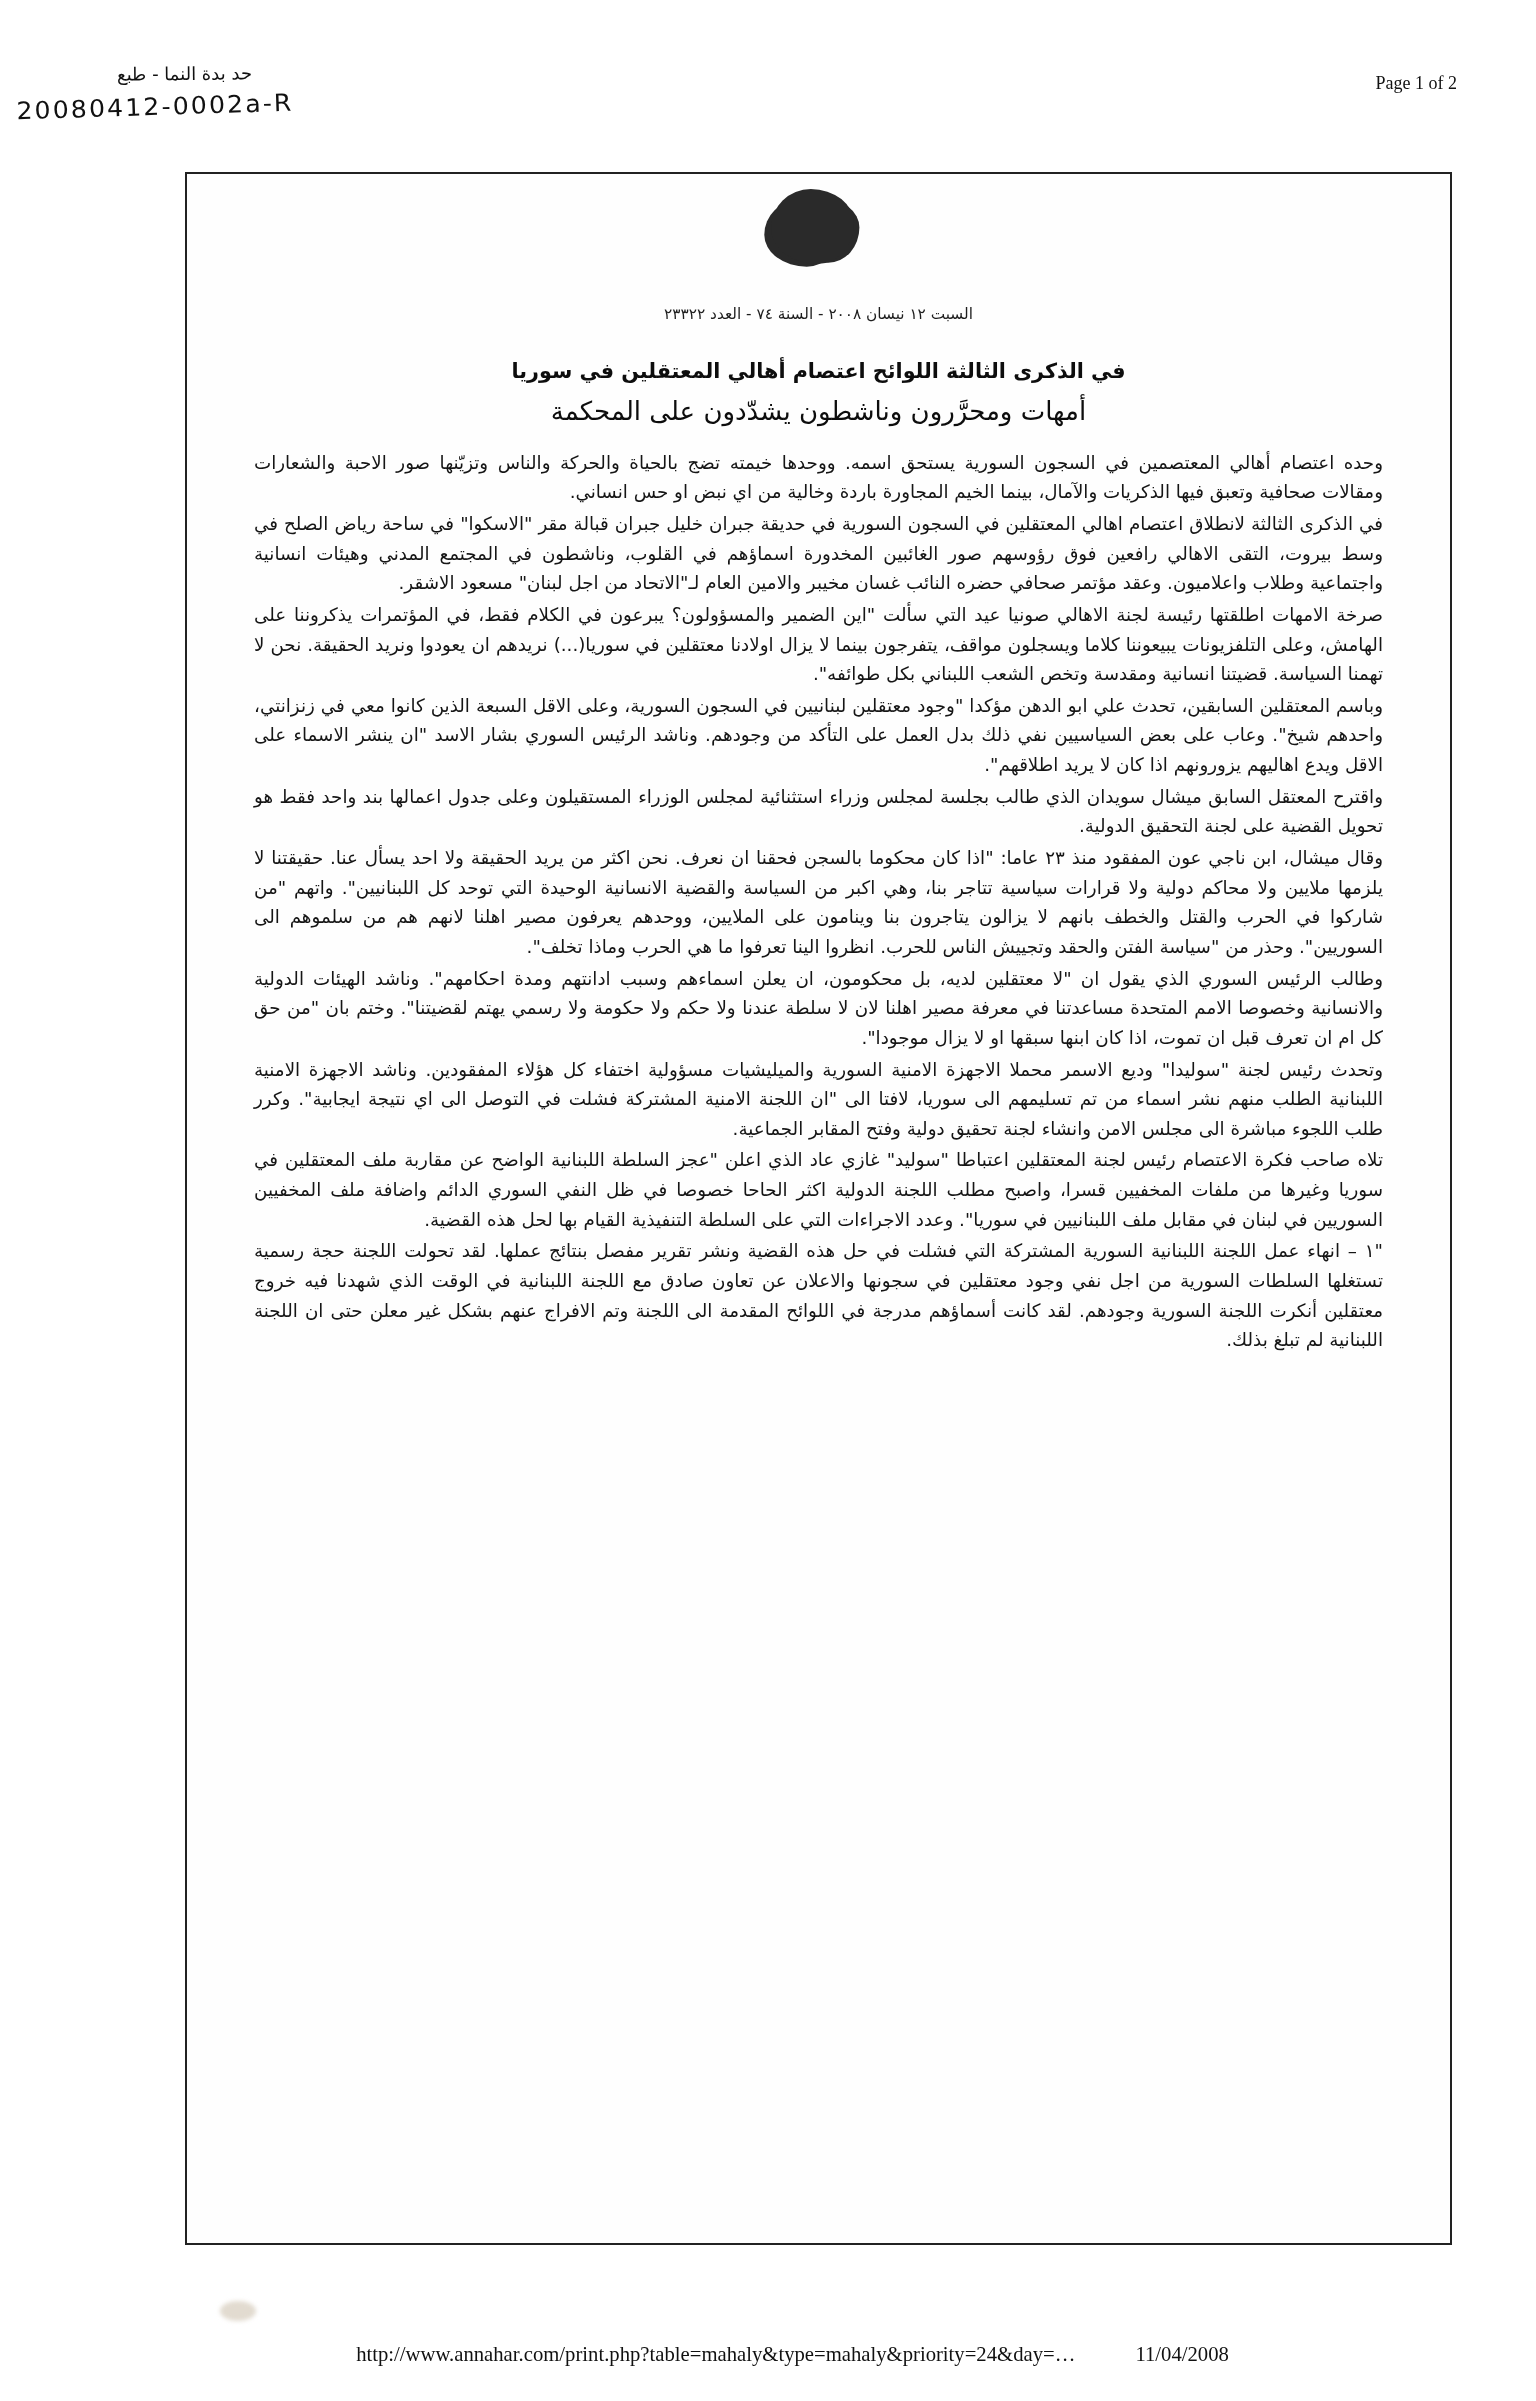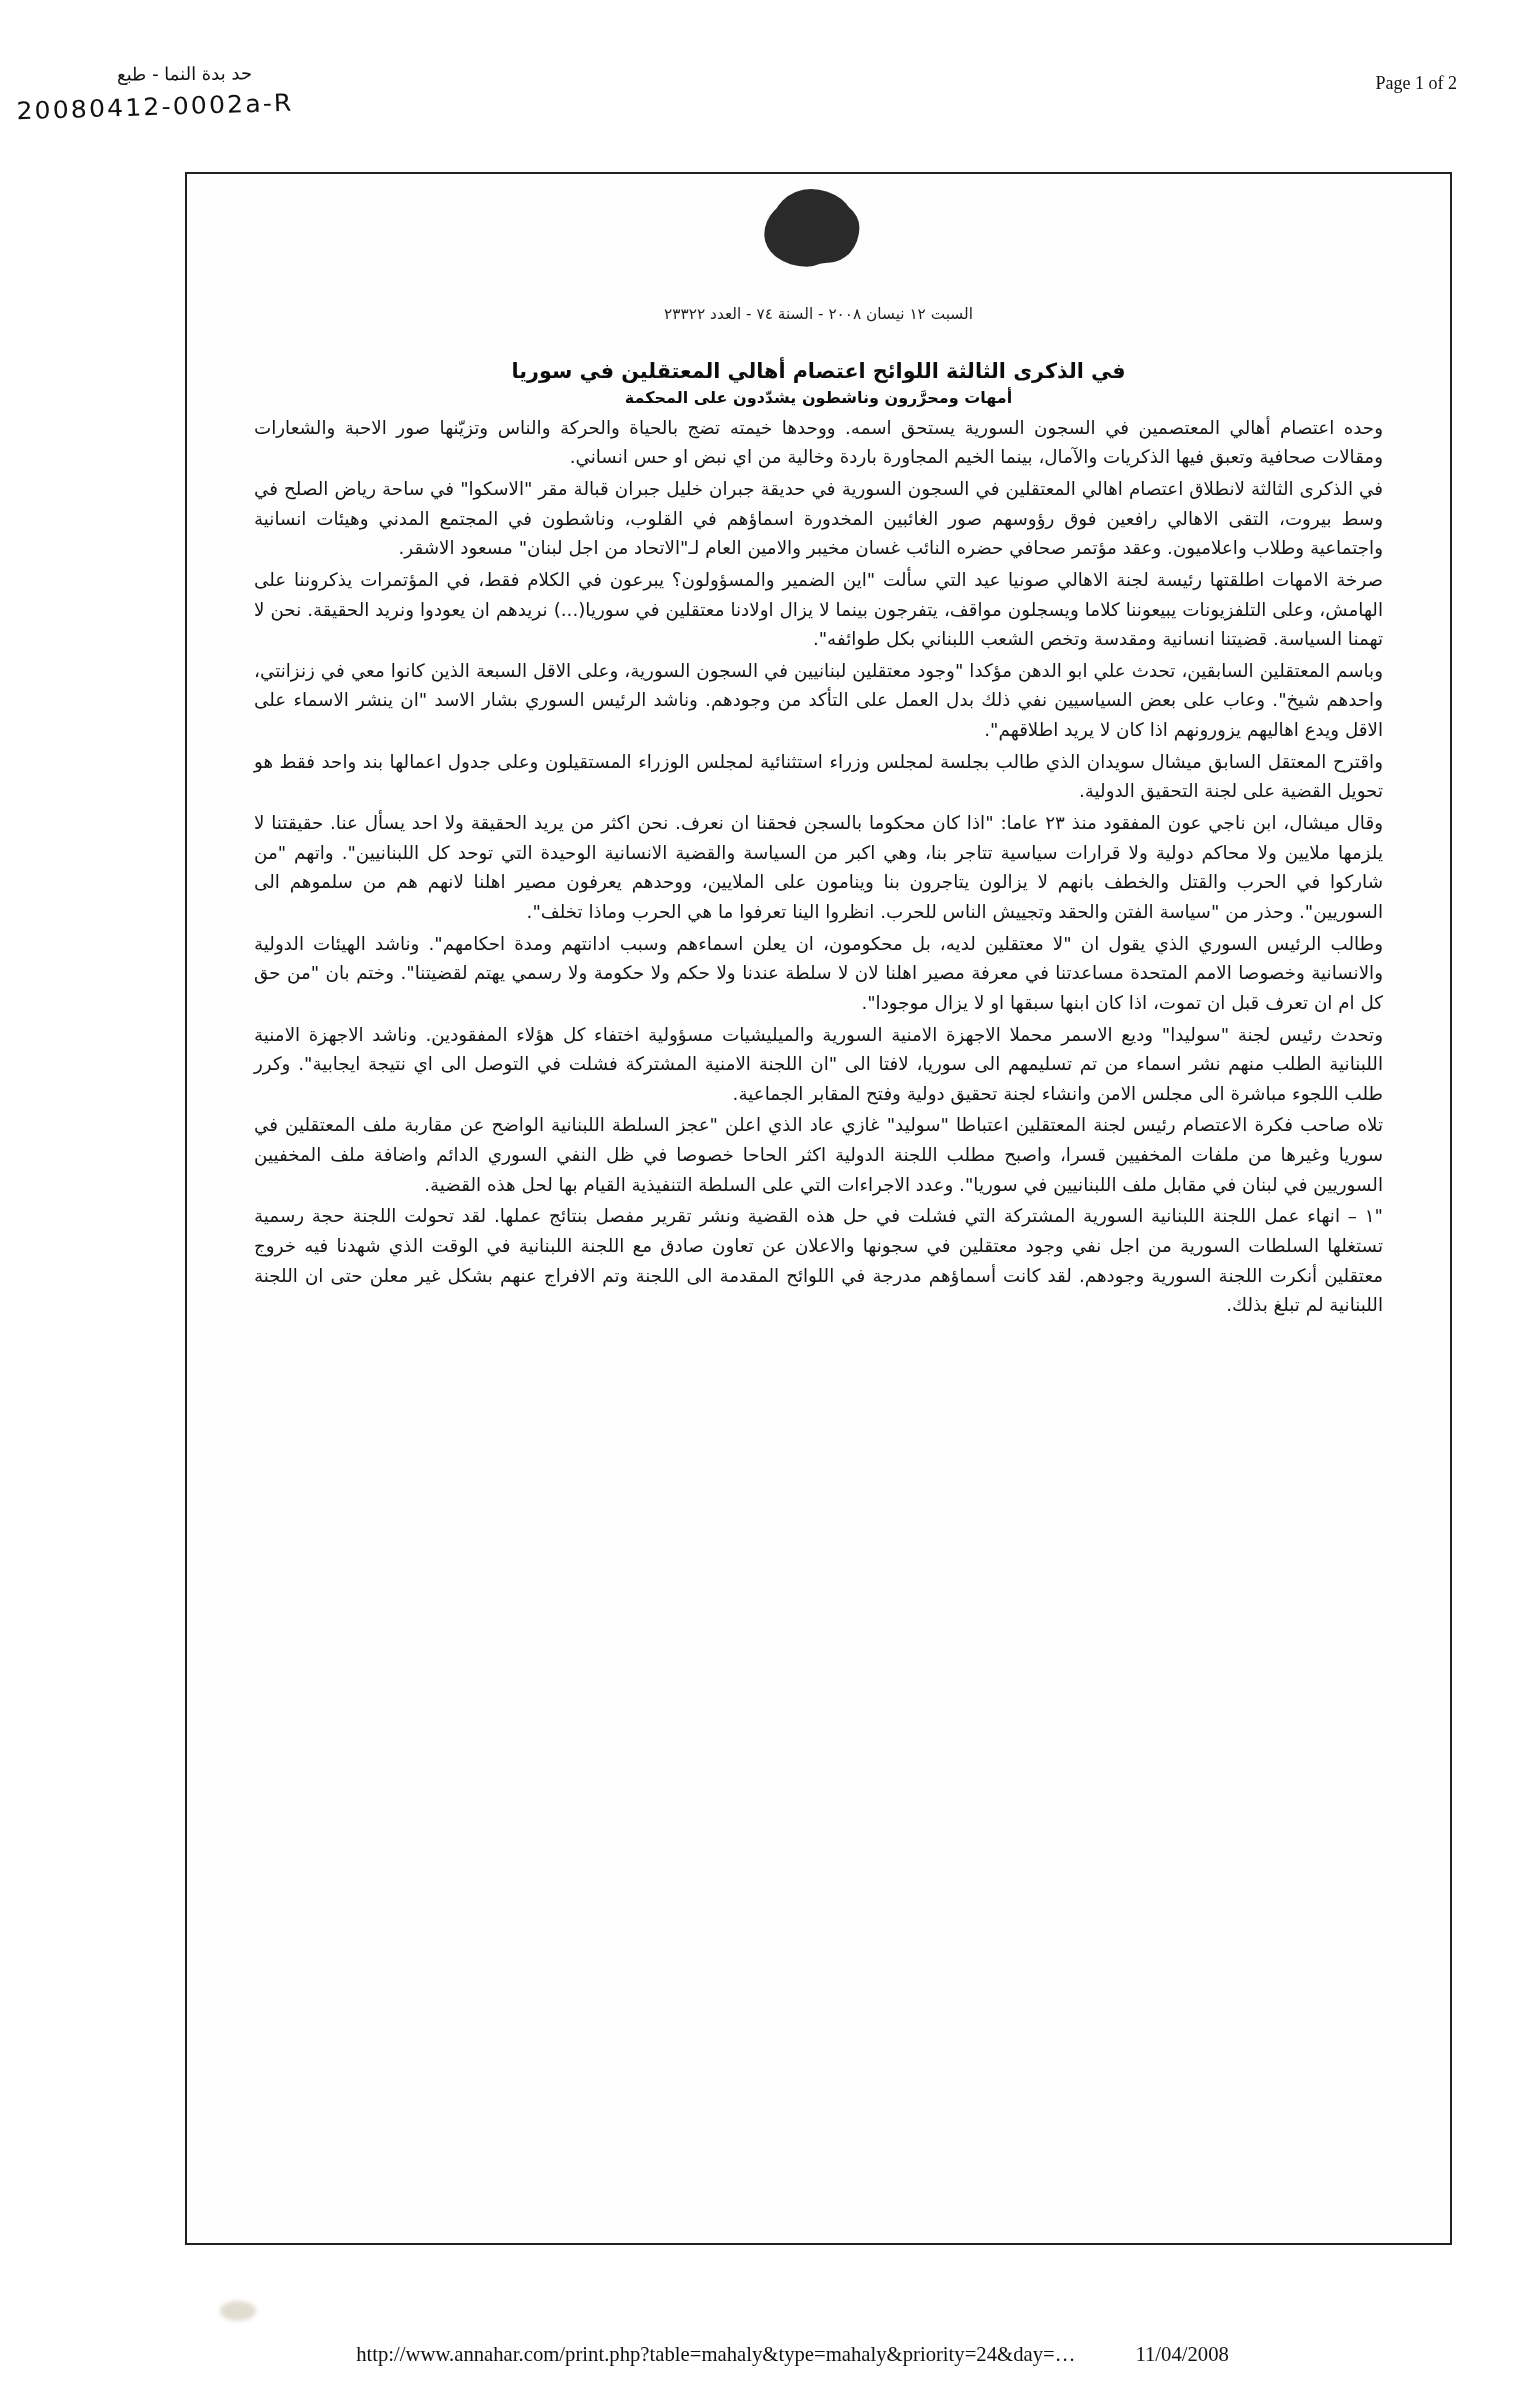--- a/index.html
+++ b/index.html
@@ -111,29 +111,29 @@
     direction: rtl;
     font-family: "DejaVu Sans", sans-serif;
     color: #0d0d0d;
   }
   .headline-sub {
     font-size: 20.7px;
     font-weight: bold;
     line-height: 1.45;
   }
   .headline-main {
-    font-size: 16px;
-    font-weight: bold;
+    font-size: 26px;
+    font-weight: normal;
     line-height: 1.5;
-    margin-top: 0;
+    margin-top: 6px;
   }
 
   
   .article {
-    margin: 3px 67px 0 67px;
+    margin: 17px 67px 0 67px;
     direction: rtl;
     text-align: justify;
     font-family: "DejaVu Sans", sans-serif;
     font-size: 18.3px;
     line-height: 1.62;
     color: #151515;
   }
   .article p {
     margin: 0 0 2px 0;
     text-align: justify;

